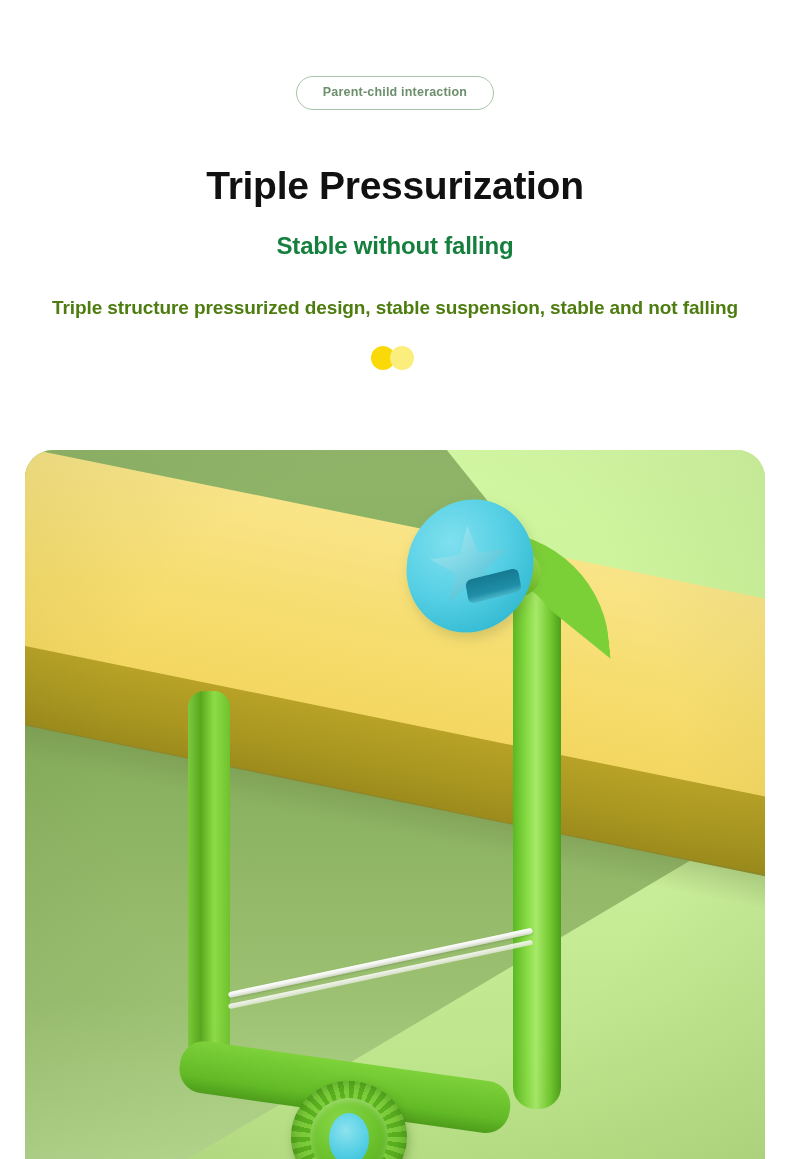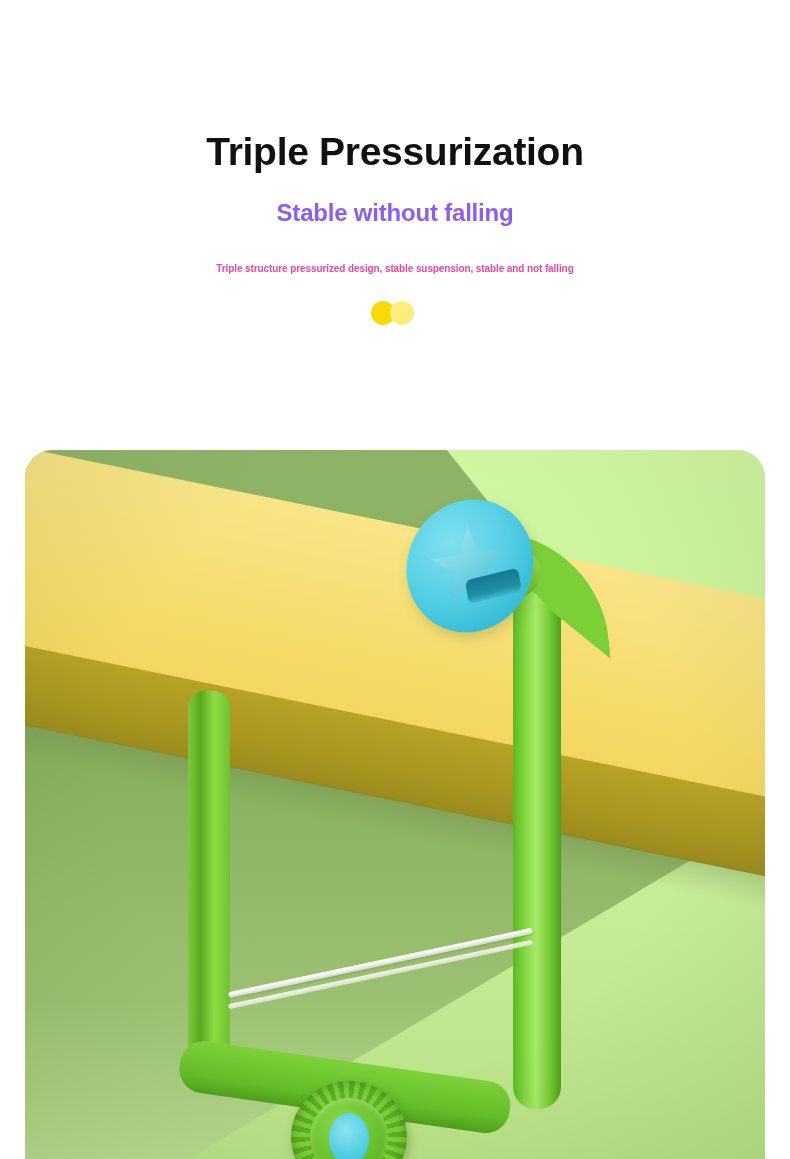--- a/index.html
+++ b/index.html
@@ -46,30 +46,30 @@
     font-weight:bold;
     color:#111111;
     letter-spacing:-0.3px;
     line-height:1.05;
   }
 
   .subtitle {
     margin-top:27px;
     font-size:24px;
     font-weight:bold;
-    color:#8b5cf6;
+    color:#15803d;
     letter-spacing:-0.2px;
     line-height:1.1;
   }
 
   .description {
     margin-top:37px;
-    font-size:10px;
+    font-size:19px;
     font-weight:bold;
-    color:#ec4899;
+    color:#4d7c0f;
     letter-spacing:-0.1px;
   }
 
   
   .dots {
     position:relative;
     width:48px;
     height:24px;
     margin:27px auto 0;
   }
@@ -274,20 +274,21 @@
     pointer-events:none;
   }
 </style>
 </head>
 <body>
 
 <div class="page">
 
   <div class="header">
 
+    <div class="badge">Parent-child interaction</div>
 
     <div class="title">Triple Pressurization</div>
 
     <div class="subtitle">Stable without falling</div>
 
     <div class="description">Triple structure pressurized design, stable suspension, stable and not falling</div>
 
     <div class="dots">
       <span class="dot dot-solid"></span>
       <span class="dot dot-faded"></span>

